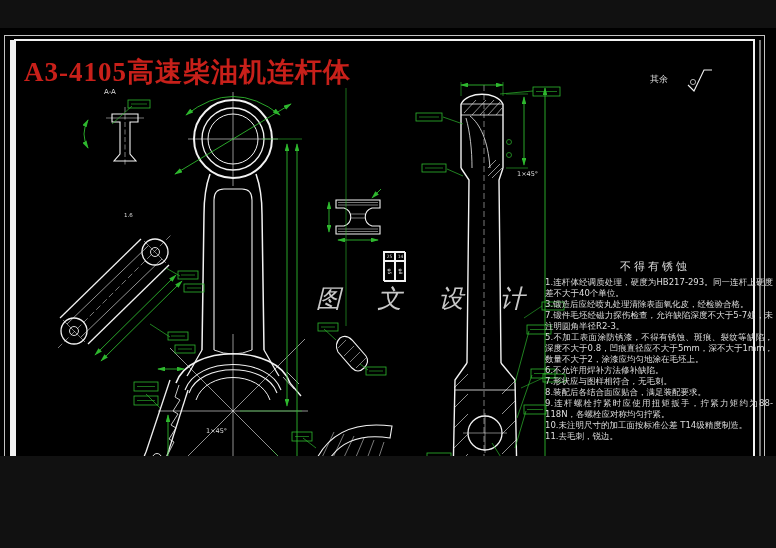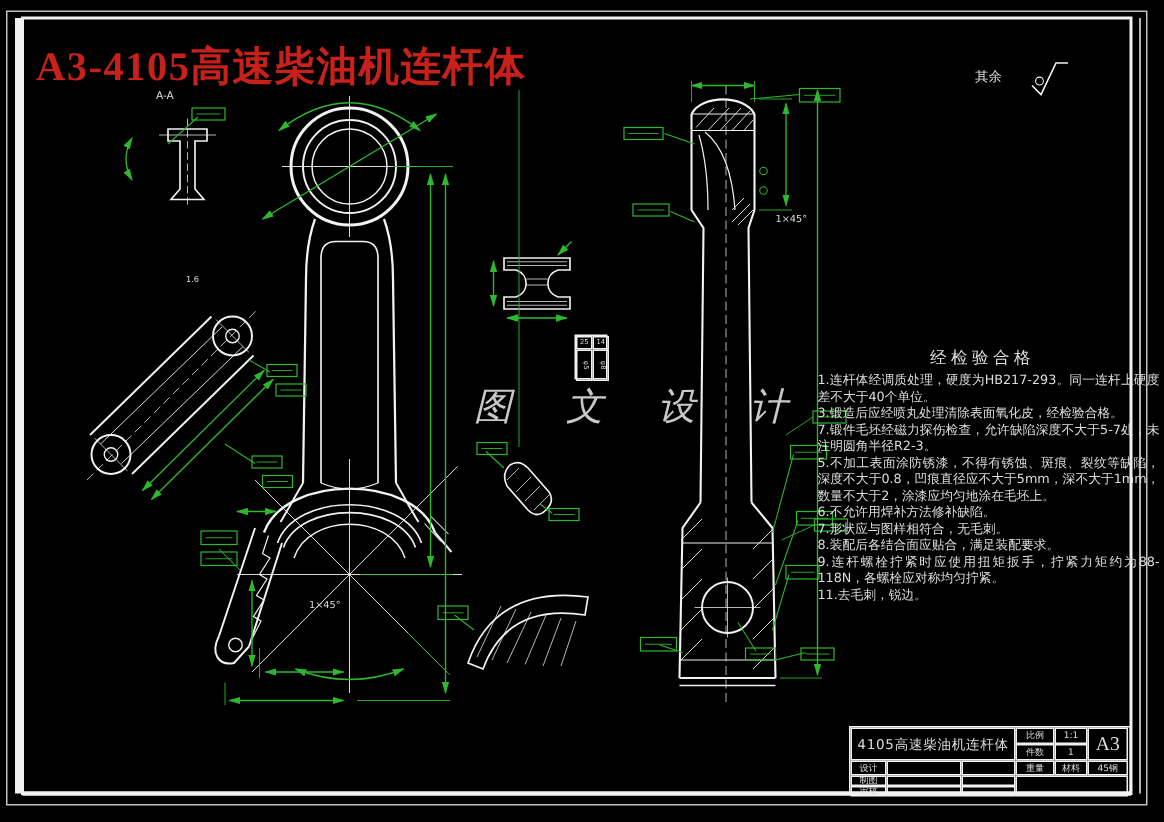--- a/index.html
+++ b/index.html
@@ -1,21 +1,21 @@
 <!DOCTYPE html>
 <html style="--background: #000000; --line-white: #f2f2f2; --dim-green: #2eb82e; --title-red: #c8201a; --watermark-gray: #c8c8c8; --text-white: #dedede;"><head>
 <meta charset="utf-8">
 <style>
   :root{
     --background:#000000; --line-white:#f2f2f2; --dim-green:#2eb82e;
     --title-red:#c8201a; --watermark-gray:#c8c8c8; --text-white:#dedede;
   }
   html,body{margin:0;padding:0;background:#111;}
-  #stage{position:relative;width:776px;height:548px;background:var(--background);
-    overflow:hidden;font-family:"DejaVu Sans",sans-serif;}
+  #stage{position:relative;width:776px;height:428px;background:var(--background);
+    overflow:hidden;font-family:"DejaVu Sans",sans-serif;margin-top:28px;}
   #drawing{position:absolute;left:0;top:0;}
   .lbl{position:absolute;color:var(--text-white);white-space:nowrap;}
   #title{position:absolute;left:24px;top:26px;font-family:"Liberation Serif","DejaVu Serif",serif;
     font-weight:bold;font-size:27px;letter-spacing:1px;color:var(--title-red);}
   #surface-note{left:650px;top:45px;font-size:9px;}
   #watermark{position:absolute;left:316px;top:254px;font-family:"Liberation Serif","DejaVu Serif",serif;
     font-size:25px;letter-spacing:15px;color:var(--watermark-gray);font-style:italic;}
   #tech{position:absolute;left:545px;top:231px;width:228px;color:var(--text-white);}
   #tech .hd{font-size:11px;letter-spacing:3px;text-align:center;width:120px;margin-left:50px;margin-bottom:3px;}
   #tech .tr-item{font-size:8.5px;line-height:11px;text-align:justify;}
@@ -318,31 +318,32 @@
 <div class="lbl" id="surface-note">其余</div>
 
 <div id="watermark">图 文 设 计</div>
 
 <div class="lbl sec-label" style="left:104px;top:60px;">A-A</div>
 <div class="lbl note" style="left:124px;top:184px;font-size:5.5px;">1.6</div>
 <div class="lbl note" style="left:517px;top:142px;">1×45°</div>
 <div class="lbl note" style="left:206px;top:399px;">1×45°</div>
 
 <div id="tech">
-  <div class="hd">经检验合格</div>
+  <div class="hd">不得有锈蚀</div>
   <div>
 
   <div class="tr-item">1.连杆体经调质处理，硬度为HB217-293。同一连杆上硬度差不大于40个单位。</div>
         <div class="tr-item">3.锻造后应经喷丸处理清除表面氧化皮，经检验合格。</div>
         <div class="tr-item">7.锻件毛坯经磁力探伤检查，允许缺陷深度不大于5-7处，未注明圆角半径R2-3。</div>
         <div class="tr-item">5.不加工表面涂防锈漆，不得有锈蚀、斑痕、裂纹等缺陷，深度不大于0.8，凹痕直径应不大于5mm，深不大于1mm，数量不大于2，涂漆应均匀地涂在毛坯上。</div>
         <div class="tr-item">6.不允许用焊补方法修补缺陷。</div>
         <div class="tr-item">7.形状应与图样相符合，无毛刺。</div>
         <div class="tr-item">8.装配后各结合面应贴合，满足装配要求。</div>
         <div class="tr-item">9.连杆螺栓拧紧时应使用扭矩扳手，拧紧力矩约为88-118N，各螺栓应对称均匀拧紧。</div>
+        <div class="tr-item">10.未注明尺寸的加工面按标准公差 T14级精度制造。</div>
         <div class="tr-item">11.去毛刺，锐边。</div>
       </div>
 </div>
 
 <div id="minitable">
   <div class="mcell" style="left:0;top:0;width:11px;height:9px;">25</div>
   <div class="mcell" style="left:11px;top:0;width:11px;height:9px;">14</div>
   <div class="mcell" style="left:0;top:9px;width:11px;height:21px;">
         <span class="vert">φ5</span>
       </div>

